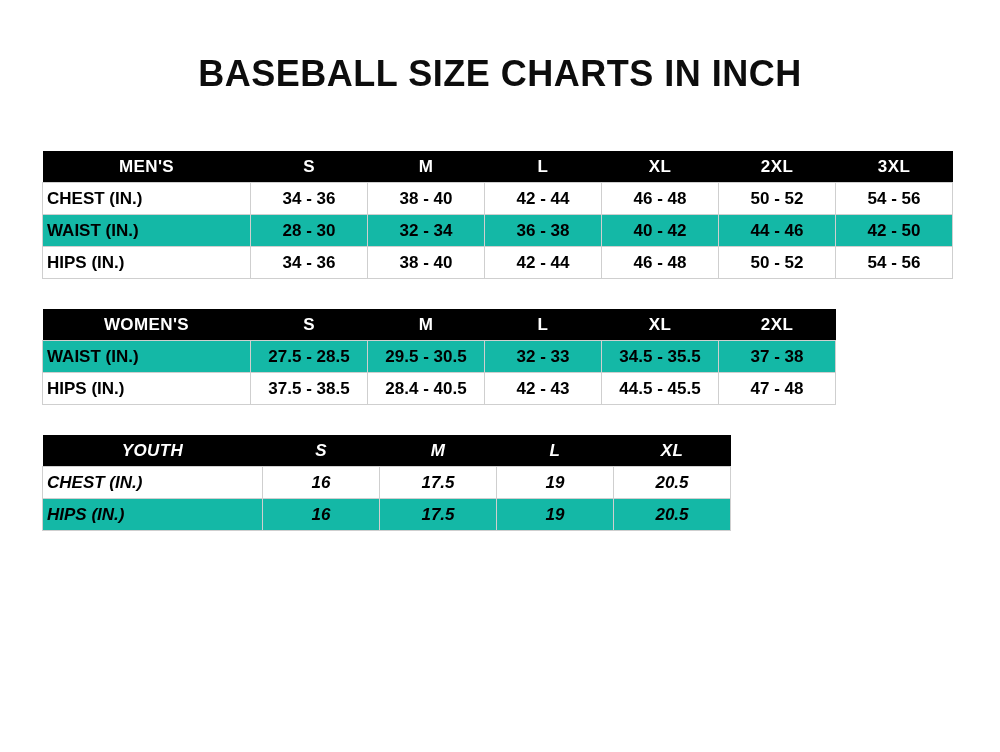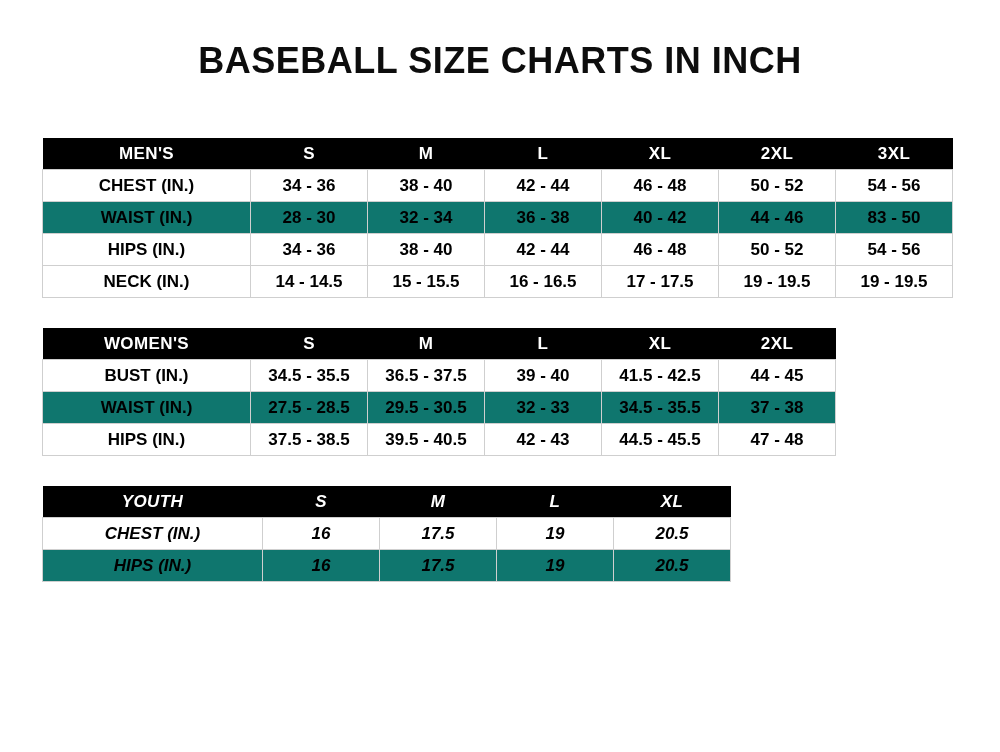--- a/index.html
+++ b/index.html
@@ -19,21 +19,21 @@
     width: 1000px;
     height: 752px;
     box-sizing: border-box;
   }
   .title {
     text-align: center;
     font-size: 36px;
     font-weight: bold;
     letter-spacing: 0.5px;
     margin: 0;
-    padding-top: 40px;
+    padding-top: 53px;
     color: #0d0d0d;
   }
   .tables {
     margin-top: 56px;
     padding-left: 42px;
   }
   table {
     border-collapse: collapse;
     table-layout: fixed;
     font-size: 17px;
@@ -61,24 +61,24 @@
   tbody td {
     height: 31px;
     padding: 0 4px;
     text-align: center;
     border: 1px solid #cfcfcf;
     background: #ffffff;
     color: #000000;
     white-space: nowrap;
   }
   tbody tr.alt td {
-    background: #0f766e;
+    background: #14b8a6;
   }
   tbody td.label-col {
-    text-align: center;
+    text-align: left;
     font-weight: bold;
   }
   .spacer-sm { height: 30px; }
 
   
   .men col.c0   { width: 208px; }
   .men col.cx   { width: 117px; }
 
   .women col.c0 { width: 208px; }
   .women col.cx { width: 117px; }
@@ -126,40 +126,31 @@
           <td>50 - 52</td>
           <td>54 - 56</td>
         </tr>
         <tr class="alt">
           <td class="label-col">WAIST (IN.)</td>
           <td>28 - 30</td>
           <td>32 - 34</td>
           <td>36 - 38</td>
           <td>40 - 42</td>
           <td>44 - 46</td>
-          <td>83 - 50</td>
+          <td>42 - 50</td>
         </tr>
         <tr>
           <td class="label-col">HIPS (IN.)</td>
           <td>34 - 36</td>
           <td>38 - 40</td>
           <td>42 - 44</td>
           <td>46 - 48</td>
           <td>50 - 52</td>
           <td>54 - 56</td>
         </tr>
-        <tr>
-          <td class="label-col">NECK (IN.)</td>
-          <td>14 - 14.5</td>
-          <td>15 - 15.5</td>
-          <td>16 - 16.5</td>
-          <td>17 - 17.5</td>
-          <td>19 - 19.5</td>
-          <td>19 - 19.5</td>
-        </tr>
       </tbody>
     </table>
 
     <div class="spacer-sm"></div>
 
     <table class="women">
       <colgroup>
         <col class="c0">
           <col class="cx">
           <col class="cx">
@@ -171,40 +162,32 @@
         <tr>
           <th class="label-col">WOMEN'S</th>
           <th>S</th>
           <th>M</th>
           <th>L</th>
           <th>XL</th>
           <th>2XL</th>
         </tr>
       </thead>
       <tbody>
-        <tr>
-          <td class="label-col">BUST (IN.)</td>
-          <td>34.5 - 35.5</td>
-          <td>36.5 - 37.5</td>
-          <td>39 - 40</td>
-          <td>41.5 - 42.5</td>
-          <td>44 - 45</td>
-        </tr>
         <tr class="alt">
           <td class="label-col">WAIST (IN.)</td>
           <td>27.5 - 28.5</td>
           <td>29.5 - 30.5</td>
           <td>32 - 33</td>
           <td>34.5 - 35.5</td>
           <td>37 - 38</td>
         </tr>
         <tr>
           <td class="label-col">HIPS (IN.)</td>
           <td>37.5 - 38.5</td>
-          <td>39.5 - 40.5</td>
+          <td>28.4 - 40.5</td>
           <td>42 - 43</td>
           <td>44.5 - 45.5</td>
           <td>47 - 48</td>
         </tr>
       </tbody>
     </table>
 
     <div class="spacer-sm"></div>
 
     <table class="youth">

